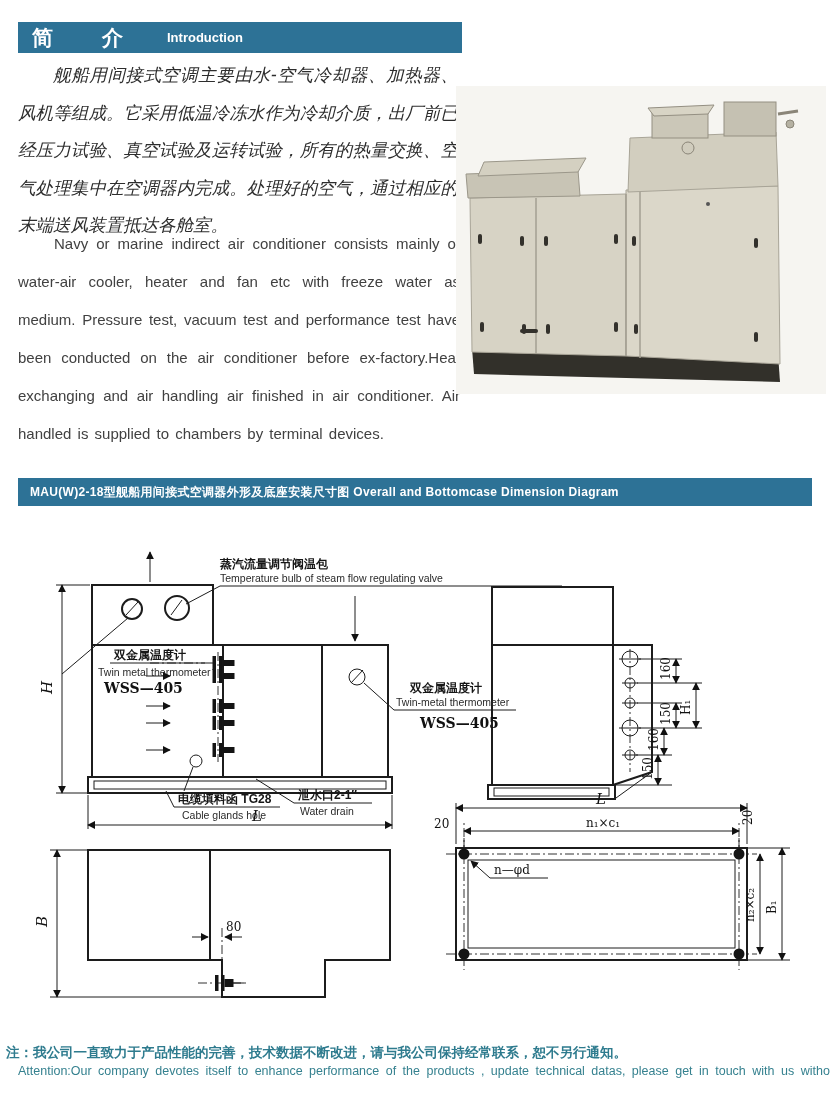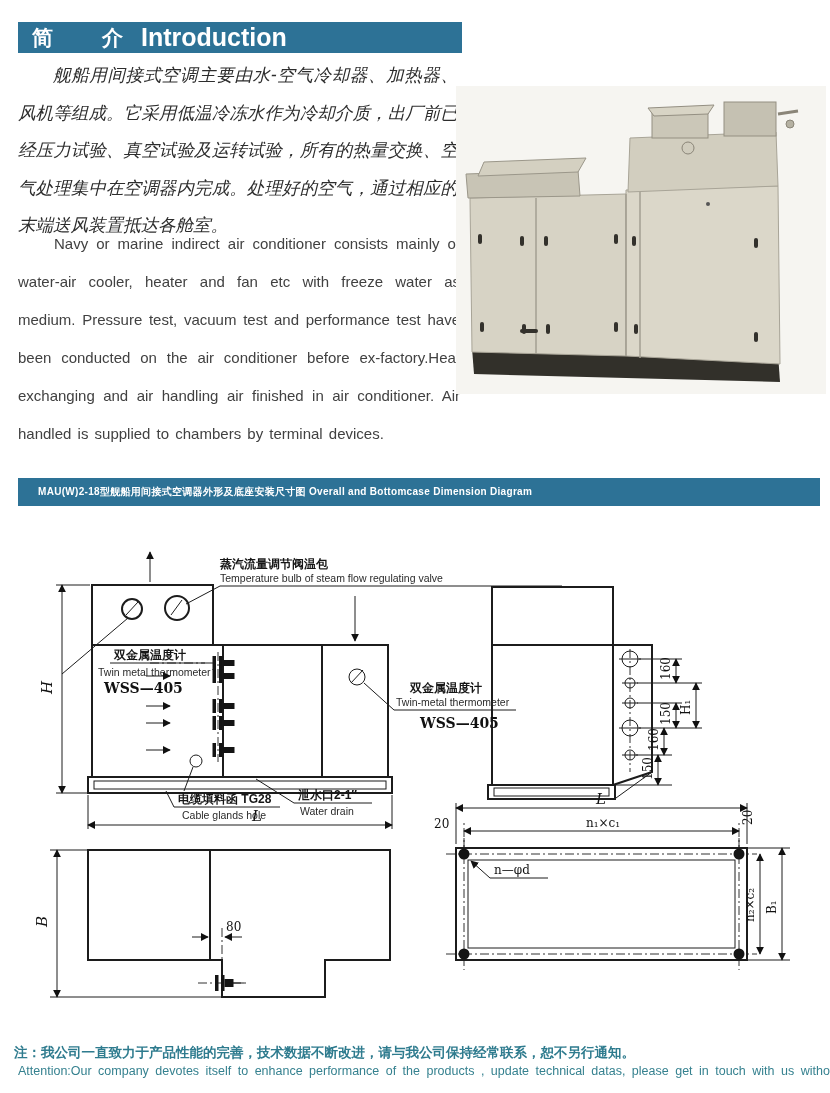--- a/index.html
+++ b/index.html
@@ -1,30 +1,30 @@
 <!DOCTYPE html>
 <html><head>
 <meta charset="utf-8">
 <style>
   html,body{margin:0;padding:0;background:#ffffff;}
   .page{position:relative;width:830px;height:1093px;background:#ffffff;overflow:hidden;
         font-family:"Liberation Sans",sans-serif;color:#2b2b2b;}
-  .bar{position:absolute;background:#2d7296;color:#ffffff;display:flex;align-items:center;}
+  .bar{position:absolute;background:#2d7296;color:#ffffff;display:flex;align-items:center;gap:20px;}
   .bar1{left:18px;top:22px;width:430px;height:31px;padding-left:14px;}
   .bar1-zh{font-size:21px;font-weight:bold;letter-spacing:14px;white-space:nowrap;}
-  .bar1-en{font-size:25px;font-weight:bold;margin-left:4px;white-space:nowrap;}
-  .bar2{left:18px;top:478px;width:782px;height:28px;padding-left:20px;font-size:10px;
+  .bar1-en{font-size:13px;font-weight:bold;margin-left:10px;white-space:nowrap;}
+  .bar2{left:18px;top:478px;width:782px;height:28px;padding-left:12px;font-size:12px;
         font-weight:bold;letter-spacing:.3px;white-space:nowrap;}
   .para-zh{position:absolute;left:18px;top:57px;width:440px;font-size:17.5px;line-height:37.5px;
         color:#2d2d2d;text-align:justify;text-indent:2em;margin:0;font-style:italic;}
   .para-en{position:absolute;left:18px;top:225px;width:442px;font-size:15px;line-height:38px;
         color:#414141;text-align:justify;margin:0;text-indent:2.4em;word-spacing:2px;}
   .photo{position:absolute;left:456px;top:86px;width:370px;height:308px;}
   .diagram{position:absolute;left:0px;top:522px;width:830px;height:518px;}
-  .note-zh{position:absolute;left:14px;top:1044px;width:800px;font-size:13.5px;font-weight:bold;
+  .note-zh{position:absolute;left:6px;top:1044px;width:800px;font-size:13.5px;font-weight:bold;
         color:#2e7b8e;margin:0;white-space:nowrap;}
   .note-en{position:absolute;left:18px;top:1064px;width:812px;font-size:12.5px;color:#35818f;
         margin:0;white-space:nowrap;word-spacing:3px;}
   
   .oln{fill:none;stroke:#1c1c1c;stroke-width:2;}
   .thin{fill:none;stroke:#1c1c1c;stroke-width:1;}
   .dim{fill:none;stroke:#1c1c1c;stroke-width:1;}
   .cl{fill:none;stroke:#1c1c1c;stroke-width:0.9;stroke-dasharray:9 3 2 3;}
   .zh-lbl{font-family:"Liberation Sans",sans-serif;font-size:12px;font-weight:bold;fill:#161616;}
   .en-lbl{font-family:"Liberation Sans",sans-serif;font-size:10.5px;fill:#2a2a2a;}

